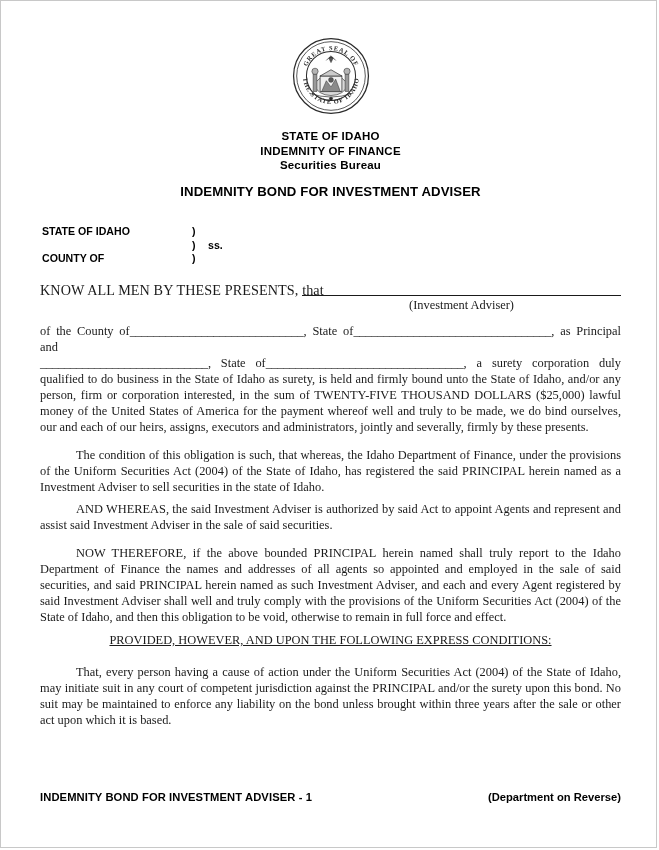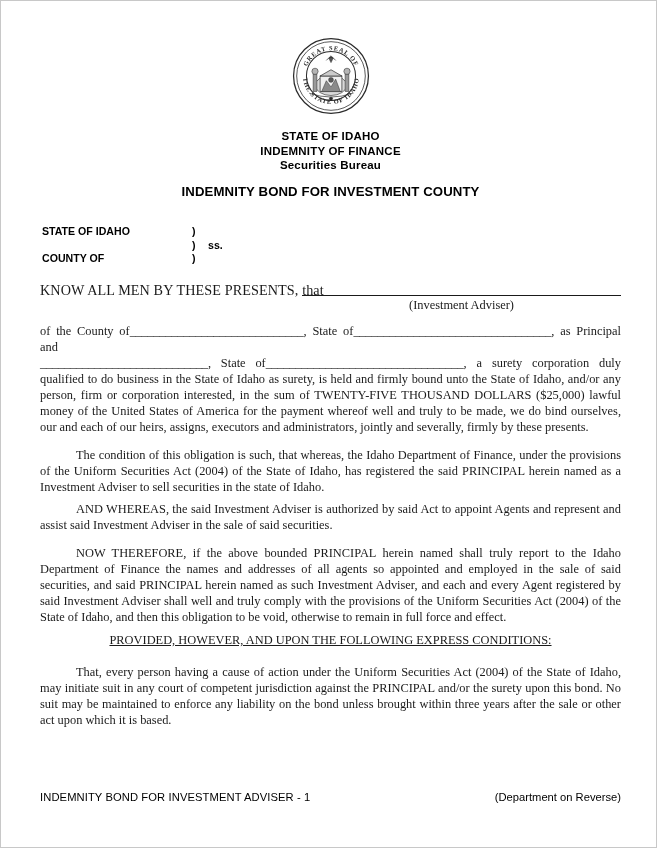--- a/index.html
+++ b/index.html
@@ -171,20 +171,21 @@
   
   .footer {
     position: absolute;
     left: 0;
     top: 790px;
     width: 581px;
     height: 16px;
     font-family: "Liberation Sans", sans-serif;
     font-size: 11.2px;
     color: #000;
+    font-weight: bold;
   }
   .footer-left {
     position: absolute;
     left: 0;
     top: 0;
     letter-spacing: 0.1px;
   }
   .footer-right {
     position: absolute;
     right: 0;
@@ -231,21 +232,21 @@
         </svg>
       </span>
     </div>
 
     <div class="head-block">
       <div>STATE OF IDAHO</div>
       <div>INDEMNITY OF FINANCE</div>
       <div>Securities Bureau</div>
     </div>
 
-    <div class="doc-title">INDEMNITY BOND FOR INVESTMENT COUNTY</div>
+    <div class="doc-title">INDEMNITY BOND FOR INVESTMENT ADVISER</div>
 
     <div class="jurat">
       <div class="jurat-row">
         <span class="jurat-label">STATE OF IDAHO</span>
         <span class="jurat-paren">)</span>
       </div>
       <div class="jurat-row">
         <span class="jurat-paren">)</span>
         <span class="jurat-ss">ss.</span>
       </div>

